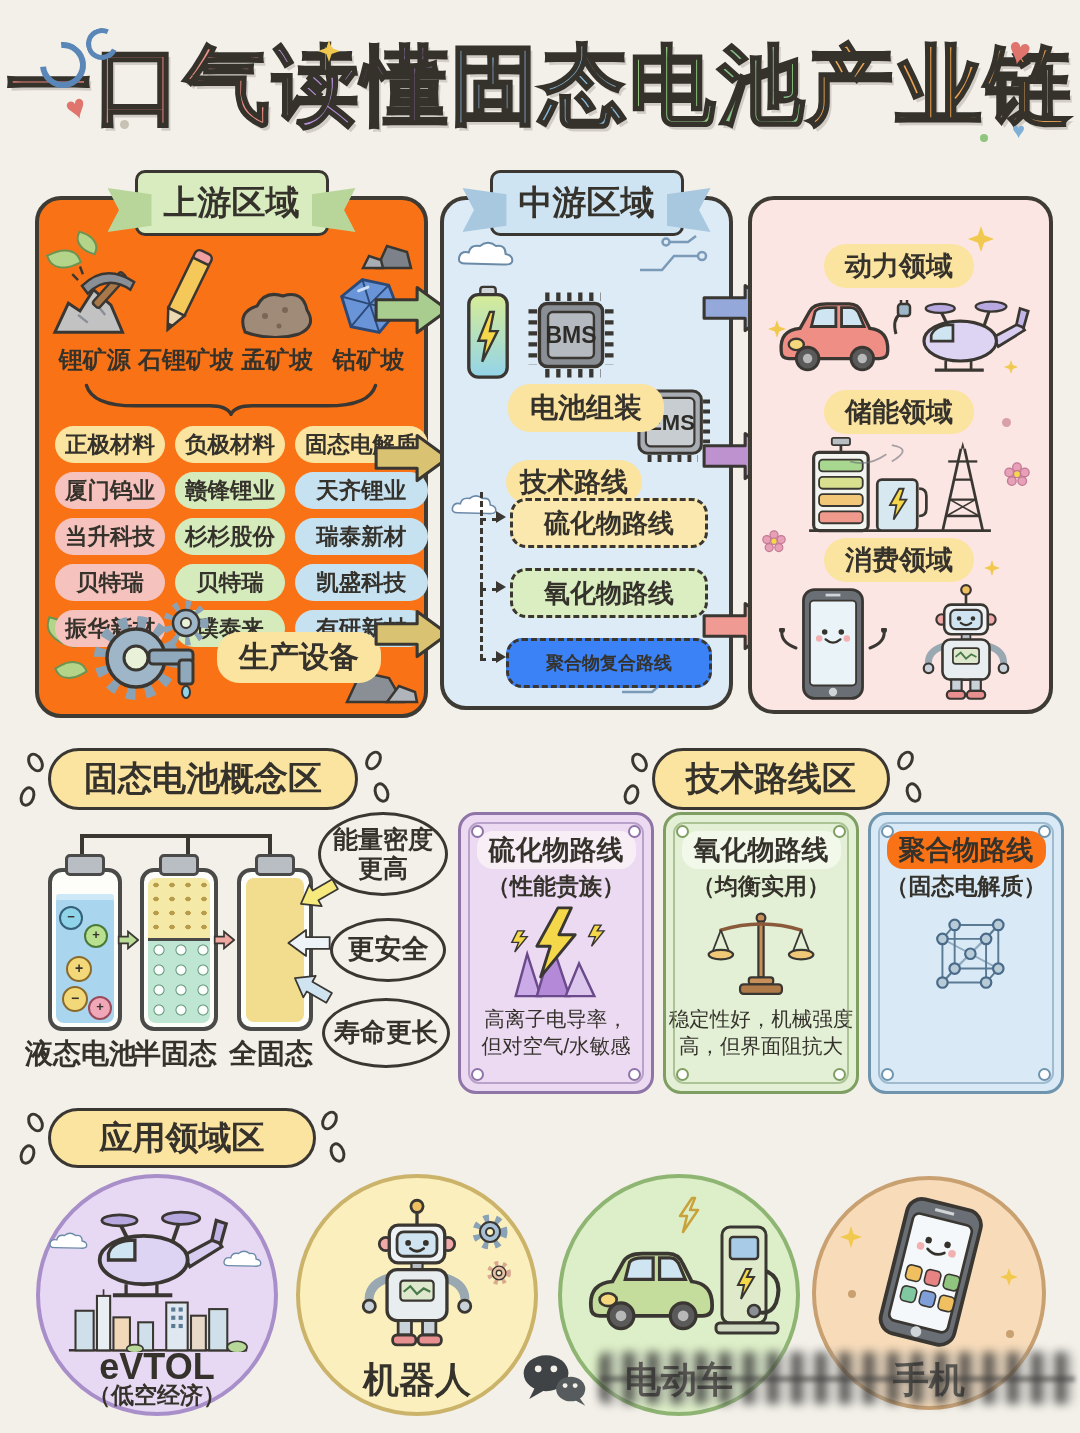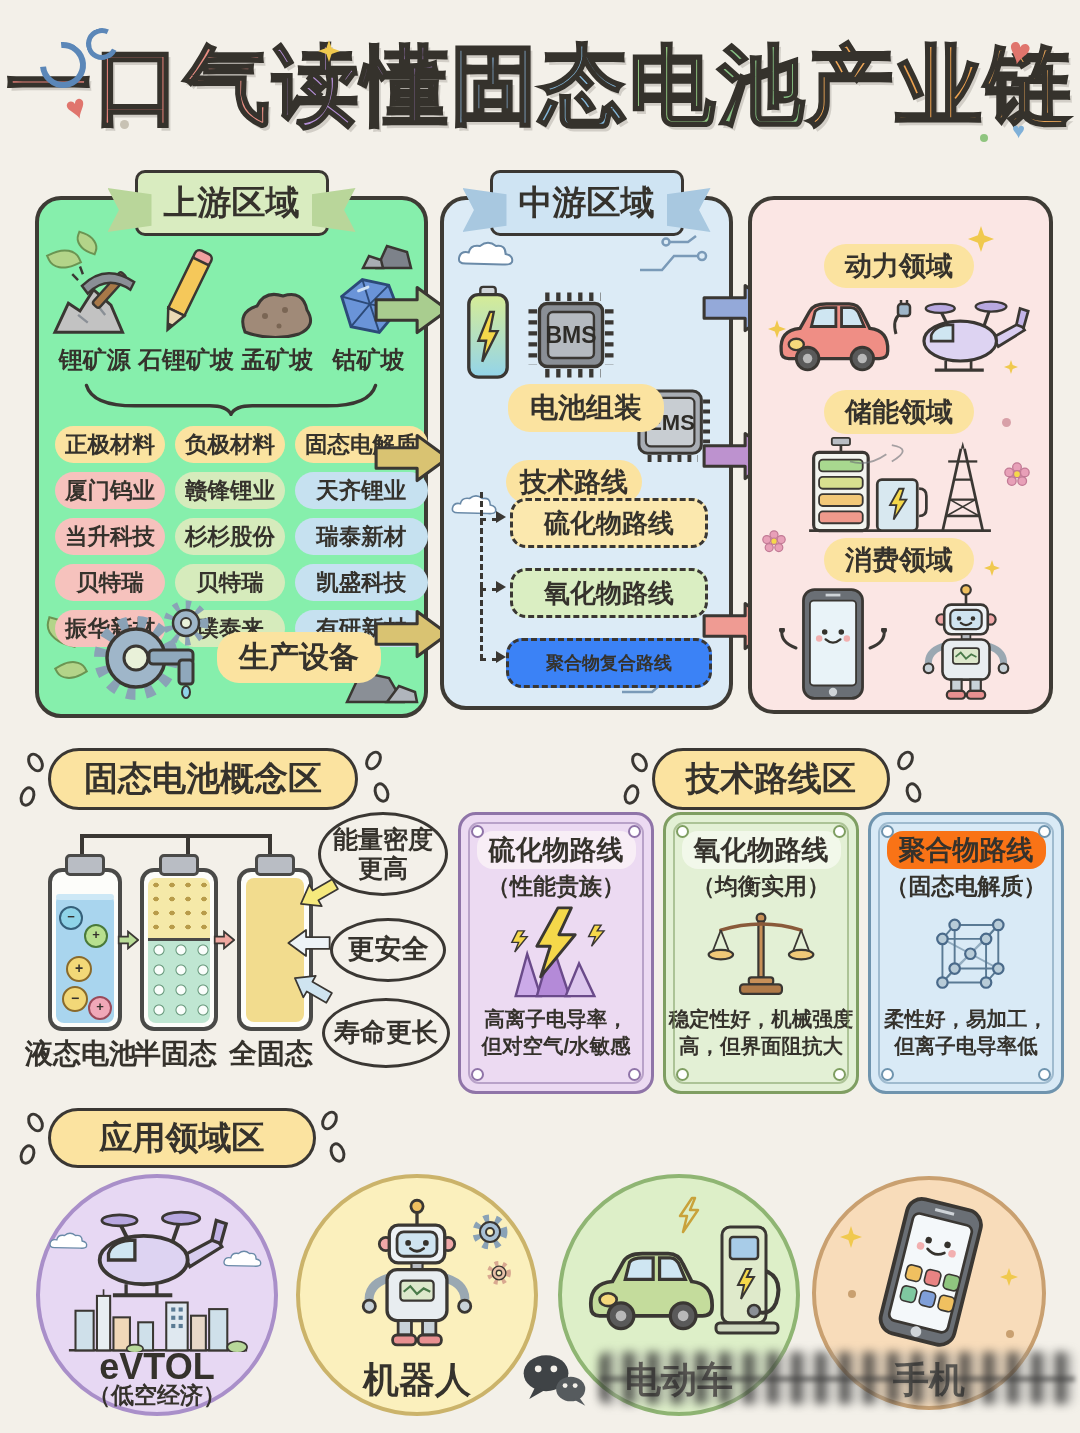--- a/index.html
+++ b/index.html
@@ -46,21 +46,21 @@
   .bubble{position:absolute;border:3.5px solid #3a3733;border-radius:50%;display:flex;align-items:center;
     justify-content:center;font-weight:800;text-align:center;white-space:pre-line;line-height:1.15;}
   .batt{position:absolute;border:4px solid #4a4a48;border-radius:14px;background:#fdfdfa;}
   .batt .cap{position:absolute;top:-18px;left:50%;transform:translateX(-50%);width:34px;height:16px;
     background:#b9bdc4;border:3px solid #4a4a48;border-radius:5px;}
   .card{position:absolute;border-radius:18px;border:3.5px solid;}
   .card::before{content:"";position:absolute;inset:7px;border:2px solid;border-color:inherit;border-radius:11px;opacity:.55;}
   .screw{position:absolute;width:9px;height:9px;border:2.5px solid;border-radius:50%;background:#fff;}
   .card-title{margin:16px auto 0;width:fit-content;padding:1px 12px;border-radius:16px;font-size:27px;font-weight:800;}
   .card-sub{text-align:center;font-size:23px;font-weight:800;margin-top:2px;}
-  .card-desc{text-align:center;font-size:20.5px;font-weight:700;white-space:pre-line;line-height:1.3;margin-top:6px;}
+  .card-desc{text-align:center;font-size:20.5px;font-weight:400;white-space:pre-line;line-height:1.3;margin-top:6px;}
   .circle{position:absolute;border-radius:50%;border:4px solid;}
   .circle .clabel{position:absolute;left:0;right:0;text-align:center;font-weight:800;}
   .drop{position:absolute;width:9px;height:15px;border:3px solid #3a3733;border-radius:50%;background:#f3f0e9;}
   .wm{position:absolute;height:52px;border-radius:8px;filter:blur(5px);
     background:repeating-linear-gradient(90deg,rgba(35,35,35,.9) 0 7px,rgba(110,110,110,.55) 7px 15px,rgba(205,205,200,.3) 15px 24px);}
   .wire{position:absolute;background:#3a3733;}
 </style>
 </head>
 <body>
 
@@ -152,21 +152,21 @@
   <span class="abs heart" style="left:66px;top:88px;transform:rotate(-18deg)">♥</span>
   <span class="abs heart" style="left:1008px;top:30px;font-size:38px;transform:rotate(12deg)">♥</span>
   <span class="abs heart" style="left:1012px;top:118px;font-size:22px;color:#7fb0d8">♥</span>
   <div class="abs swirl" style="left:40px;top:42px;transform:rotate(40deg)"></div>
   <div class="abs swirl" style="left:86px;top:28px;width:22px;height:22px;border-width:5px;transform:rotate(160deg)"></div>
   <div class="abs spark" style="left:318px;top:40px;width:22px;height:22px"></div>
 
   <div class="abs dot" style="left:120px;top:120px;width:9px;height:9px"></div>
   <div class="abs dot" style="left:980px;top:134px;width:8px;height:8px;background:#8fc57f"></div>
 
-  <div class="panel" style="left:35px;top:196px;width:385px;height:514px;background:#86efac;--banner:#d9ecc0;--wing:#b9d69a;">
+  <div class="panel" style="left:35px;top:196px;width:385px;height:514px;background:#f97316;--banner:#d9ecc0;--wing:#b9d69a;">
     <div class="ribbon"><span>上游区域</span></div>
 
     <div class="leaf abs" style="left:10px;top:48px;width:26px;height:18px;transform:rotate(-25deg)"></div>
     <div class="leaf abs" style="left:36px;top:34px;width:20px;height:14px;transform:rotate(20deg)"></div>
     <div class="leaf abs" style="left:6px;top:420px;width:30px;height:20px;transform:rotate(15deg)"></div>
     <div class="leaf abs" style="left:18px;top:460px;width:24px;height:16px;transform:rotate(-30deg)"></div>
     <svg class="abs" style="left:320px;top:28px;width:58px;height:44px" viewBox="0 0 58 44">
       <path d="M18 40 L28 18 L48 24 L52 40 Z" fill="#7d828a" stroke="#3a3733" stroke-width="2.5"></path>
       <path d="M4 40 L10 28 L22 32 L24 40 Z" fill="#a8adb4" stroke="#3a3733" stroke-width="2.5"></path>
     </svg>
@@ -534,22 +534,20 @@
           <circle cx="78" cy="40" r="6"></circle>
           <circle cx="78" cy="90" r="6"></circle>
           <circle cx="28" cy="90" r="6"></circle>
         <circle cx="42" cy="24" r="6"></circle>
           <circle cx="92" cy="24" r="6"></circle>
           <circle cx="92" cy="74" r="6"></circle>
           <circle cx="42" cy="74" r="6"></circle>
         <circle cx="60" cy="57" r="6"></circle>
       </g>
     </svg>
-    <div class="card-desc">柔性好，易加工，
-但离子电导率低</div>
   </div>
 
   <div class="abs outline-pill" style="left:48px;top:1108px;width:262px;height:54px;font-size:33px">
     <span>应用领域区</span>
   </div>
   <div class="drop" style="left:28px;top:1112px;transform:rotate(-30deg)"></div>
   <div class="drop" style="left:20px;top:1144px;transform:rotate(20deg)"></div>
   <div class="drop" style="left:322px;top:1110px;transform:rotate(30deg)"></div>
   <div class="drop" style="left:330px;top:1142px;transform:rotate(-20deg)"></div>
 

